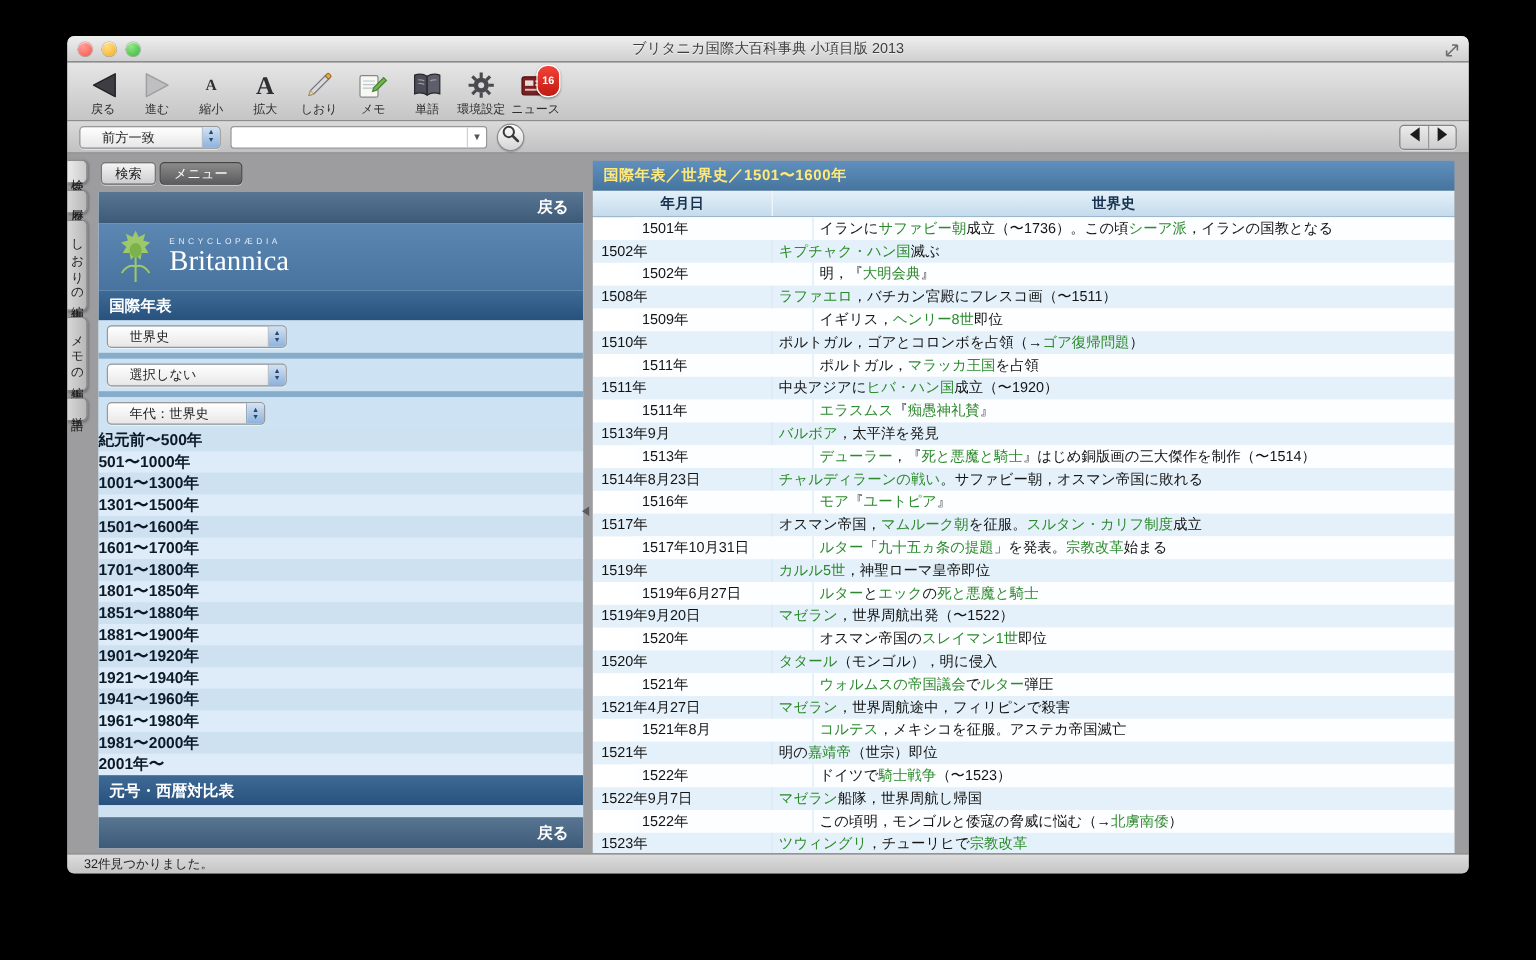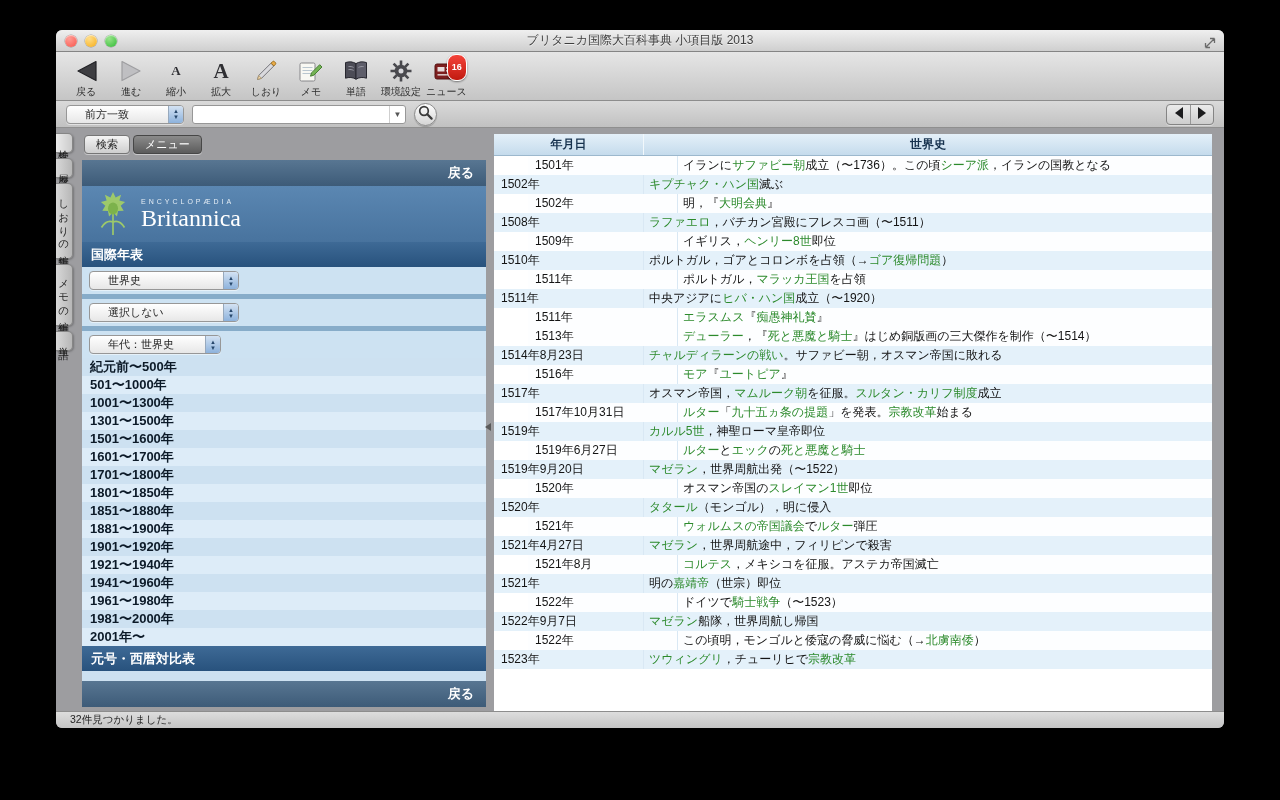--- a/index.html
+++ b/index.html
@@ -96,21 +96,21 @@
   display:flex; align-items:center; padding-left:14px; gap:11px; }
 .logo-thistle { width:34px; height:46px; display:flex; align-items:center; }
 .logo-text { display:flex; flex-direction:column; }
 .logo-small { font-size:7px; letter-spacing:3px; color:#e4edf5; margin-bottom:1px; }
 .logo-brand { font-family:"Liberation Serif","DejaVu Serif",serif; font-size:24px;
   color:#fff; line-height:25px; }
 .sb-title { flex:0 0 25px; background:linear-gradient(#3e6a96,#28527d); color:#fff;
   font-weight:bold; font-size:13px; display:flex; align-items:center; padding-left:9px; }
 .sb-selrow { flex:0 0 27px; background:#cde2f2; display:flex; align-items:center; padding-left:7px; }
 .sb-divider { flex:0 0 5px; background:#87acc9; }
-.yr { flex:0 0 18px; display:flex; align-items:center; padding-left:8px;
+.yr { flex:0 0 18px; display:flex; align-items:center; 
   font-size:13px; font-weight:bold; color:#0c1a28; line-height:18px; }
 .yr.a { background:#cde1f1; }
 .yr.b { background:#ddecf8; }
 .sb-spacer { flex:1; background:#cde1f1; }
 
 
 .main-col { flex:1; display:flex; flex-direction:column; padding:6px 12px 0 8px; overflow:hidden; }
 .main-header { flex:0 0 25px; background:linear-gradient(#6090bd,#45749e);
   display:flex; align-items:center; padding-left:9px; }
 .breadcrumb { color:var(--breadcrumb-text,#ffe97a); font-size:12.5px; font-weight:bold; letter-spacing:.5px; }
@@ -349,20 +349,23 @@
         <div style="display:contents"><div class="yr a">紀元前〜500年</div><div class="yr b">501〜1000年</div><div class="yr a">1001〜1300年</div><div class="yr b">1301〜1500年</div><div class="yr a">1501〜1600年</div><div class="yr b">1601〜1700年</div><div class="yr a">1701〜1800年</div><div class="yr b">1801〜1850年</div><div class="yr a">1851〜1880年</div><div class="yr b">1881〜1900年</div><div class="yr a">1901〜1920年</div><div class="yr b">1921〜1940年</div><div class="yr a">1941〜1960年</div><div class="yr b">1961〜1980年</div><div class="yr a">1981〜2000年</div><div class="yr b">2001年〜</div></div>
         <div class="sb-title">元号・西暦対比表</div>
         <div class="sb-spacer"></div>
         <div class="sb-bar">
           <span>戻る</span>
         </div>
       </div>
     </div>
 
     <div class="main-col">
+      <div class="main-header">
+        <span class="breadcrumb">国際年表／世界史／1501〜1600年</span>
+      </div>
       <div class="thead">
         <div class="th-date">年月日</div>
         <div class="th-content">世界史</div>
       </div>
       <div class="tbody">
           <div class="trow a">
             <div class="td-date">1501年</div>
             <div class="td-content"><span>イランに</span><span class="lnk">サファビー朝</span><span>成立（〜1736）。この頃</span><span class="lnk">シーア派</span><span>，イランの国教となる</span></div>
           </div>
           <div class="trow b">
@@ -389,20 +392,24 @@
             <div class="td-date">1511年</div>
             <div class="td-content"><span>ポルトガル，</span><span class="lnk">マラッカ王国</span><span>を占領</span></div>
           </div>
           <div class="trow b">
             <div class="td-date">1511年</div>
             <div class="td-content"><span>中央アジアに</span><span class="lnk">ヒバ・ハン国</span><span>成立（〜1920）</span></div>
           </div>
           <div class="trow a">
             <div class="td-date">1511年</div>
             <div class="td-content"><span class="lnk">エラスムス</span><span>『</span><span class="lnk">痴愚神礼賛</span><span>』</span></div>
+          </div>
+          <div class="trow b">
+            <div class="td-date">1513年9月</div>
+            <div class="td-content"><span class="lnk">バルボア</span><span>，太平洋を発見</span></div>
           </div>
           <div class="trow a">
             <div class="td-date">1513年</div>
             <div class="td-content"><span class="lnk">デューラー</span><span>，『</span><span class="lnk">死と悪魔と騎士</span><span>』はじめ銅版画の三大傑作を制作（〜1514）</span></div>
           </div>
           <div class="trow b">
             <div class="td-date">1514年8月23日</div>
             <div class="td-content"><span class="lnk">チャルディラーンの戦い</span><span>。サファビー朝，オスマン帝国に敗れる</span></div>
           </div>
           <div class="trow a">

